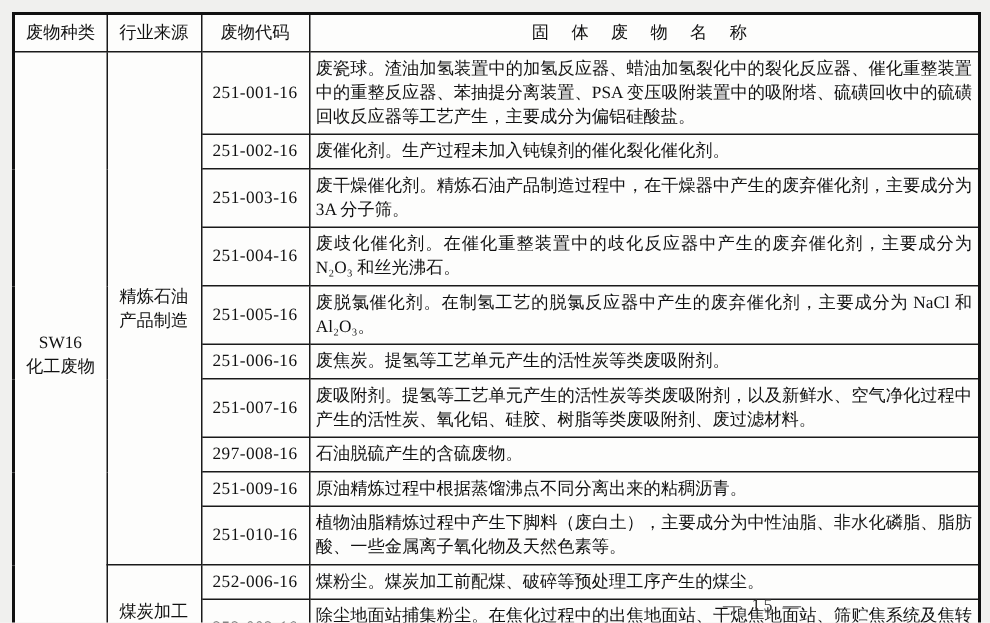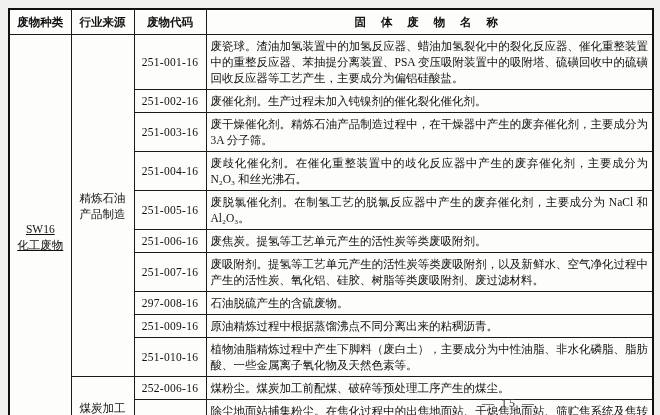--- a/index.html
+++ b/index.html
@@ -34,21 +34,21 @@
     line-height: 16px;
   }
   table.waste-table {
     border: 2px solid #111;
   }
   col.c1 { width: 62px; }
   col.c2 { width: 63px; }
   col.c3 { width: 72px; }
   col.c4 { width: 447px; }
   th.hdr {
-    font-weight: bold;
+    font-weight: normal;
     font-size: 12px;
     text-align: center;
     height: 18px;
     padding: 2px 2px;
     white-space: nowrap;
   }
   th.hdr-name { letter-spacing: 6px; }
   td.cat-cell, td.industry-cell {
     text-align: center;
     font-size: 11.5px;
@@ -57,21 +57,21 @@
     text-align: center;
     white-space: nowrap;
     font-size: 11px;
     letter-spacing: 0.3px;
     margin-top: 13px;
   }
   td.desc-cell {
     text-align: left;
     text-align: justify;
   }
-  .stack-line { display: block; text-align: center; text-decoration: underline; }
+  .stack-line { display: block; text-align: center; }
   .footer {
     position: absolute;
     left: 0;
     top: 396px;
     width: 536px;
     text-align: right;
     font-size: 12px;
     color: #333;
     letter-spacing: 2px;
   }

